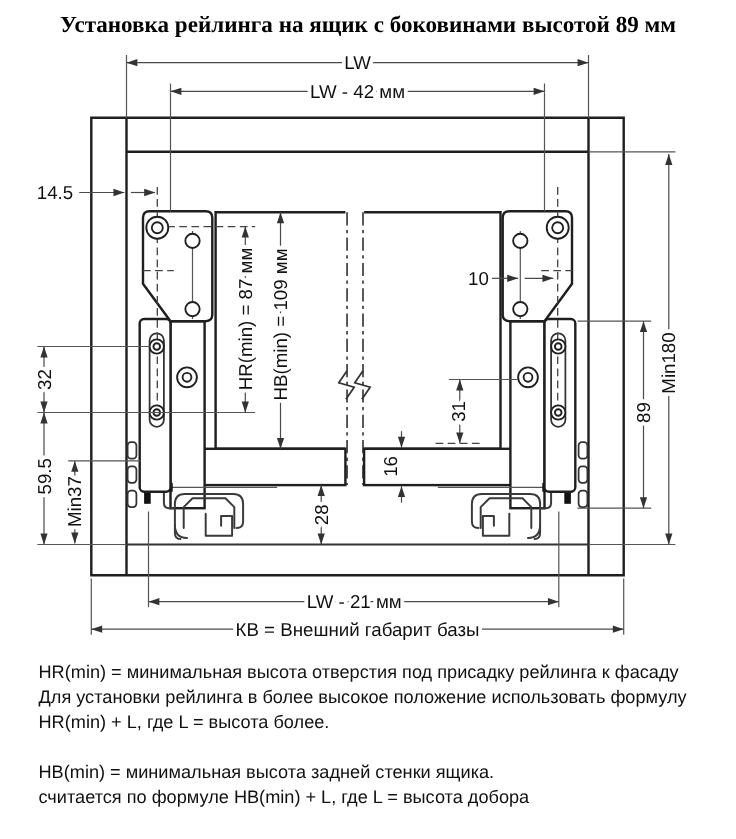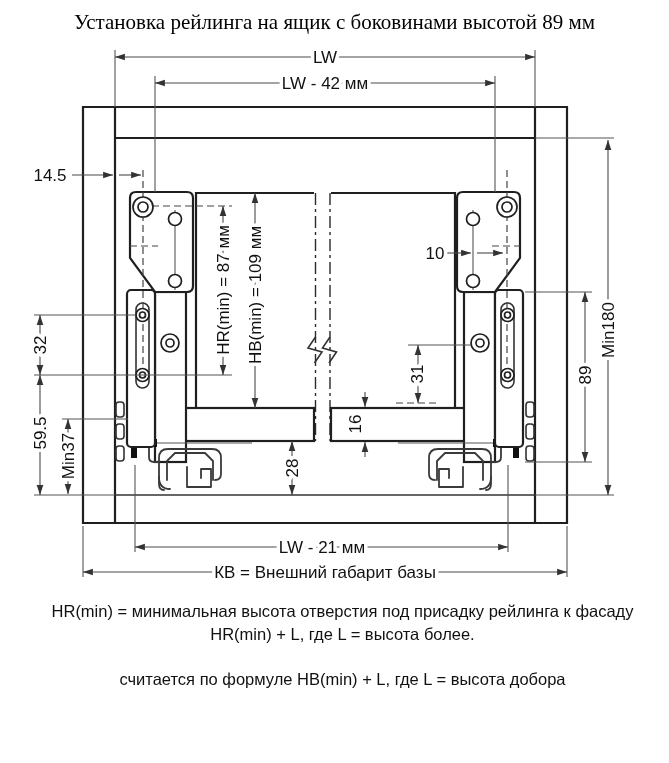--- a/index.html
+++ b/index.html
@@ -1,36 +1,36 @@
 <!DOCTYPE html>
 <html><head>
 <meta charset="utf-8">
 <style>
   html,body{margin:0;padding:0;background:#fff;}
   .page{position:relative;width:669px;height:763px;background:#fff;overflow:hidden;
         font-family:"Liberation Sans",sans-serif;}
   .title{position:absolute;top:10px;left:0;width:669px;text-align:center;
-         font-family:"Liberation Serif",serif;font-weight:normal;font-size:21px;color:#000;}
+         font-family:"Liberation Serif",serif;font-weight:bold;font-size:21px;color:#000;}
   .drawing{position:absolute;top:0;left:0;}
   
   .st{stroke:#1f1f1f;stroke-width:2.2;fill:none;}
   .stf{stroke:#1f1f1f;stroke-width:2.2;fill:#fff;}
   .md{stroke:#333;stroke-width:1.6;fill:none;}
   .tn{stroke:#555;stroke-width:1.1;fill:none;}
   .dl{stroke:#4a4a4a;stroke-width:1.1;fill:none;}
   .dsh{stroke:#444;stroke-width:1.2;fill:none;stroke-dasharray:7 4;}
   .cdl{stroke:#2a2a2a;stroke-width:1.4;fill:none;stroke-dasharray:12 4 3 4;}
   .scr{stroke:#1f1f1f;stroke-width:1.7;fill:#fff;}
   .sld{stroke:#3a3a3a;stroke-width:1.8;fill:none;stroke-linejoin:round;stroke-linecap:round;}
   .blk{fill:#111;stroke:none;}
   .dim-label{font-family:"Liberation Sans",sans-serif;font-size:17px;fill:#111;
              paint-order:stroke;stroke:#fff;stroke-width:7px;stroke-linejoin:round;}
   .notes{position:absolute;top:600px;left:35px;width:615px;font-size:16.5px;
          line-height:23px;color:#111;}
-  .note-block{margin:0 0 22px 0;text-align:center;}
+  .note-block{margin:0 0 22px 0;}
 </style>
 </head>
 <body>
 
 <div class="page">
 
   <div class="title">Установка рейлинга на ящик с боковинами высотой 89 мм</div>
 
   <svg class="drawing" width="669" height="592" viewBox="0 0 669 592" xmlns="http://www.w3.org/2000/svg">
     <defs>
@@ -239,20 +239,22 @@
         <line class="dl" x1="83" y1="572" x2="567" y2="572" marker-start="url(#ar)" marker-end="url(#ar)"></line>
         <text class="dim-label" x="325" y="578" text-anchor="middle">КВ = Внешний габарит базы</text>
       </g>
 
     </g>
   </svg>
 
   <div class="notes">
     <div class="note-block">
       <div>HR(min) = минимальная высота отверстия под присадку рейлинга к фасаду</div>
+      <div>Для установки рейлинга в более высокое положение использовать формулу</div>
       <div>HR(min) + L,  где L = высота более.</div>
     </div>
     <div class="note-block">
+      <div>HB(min) = минимальная высота задней стенки ящика.</div>
       <div>считается по формуле HB(min) + L, где L = высота добора</div>
     </div>
   </div>
 
 </div>
 
 </body></html>

